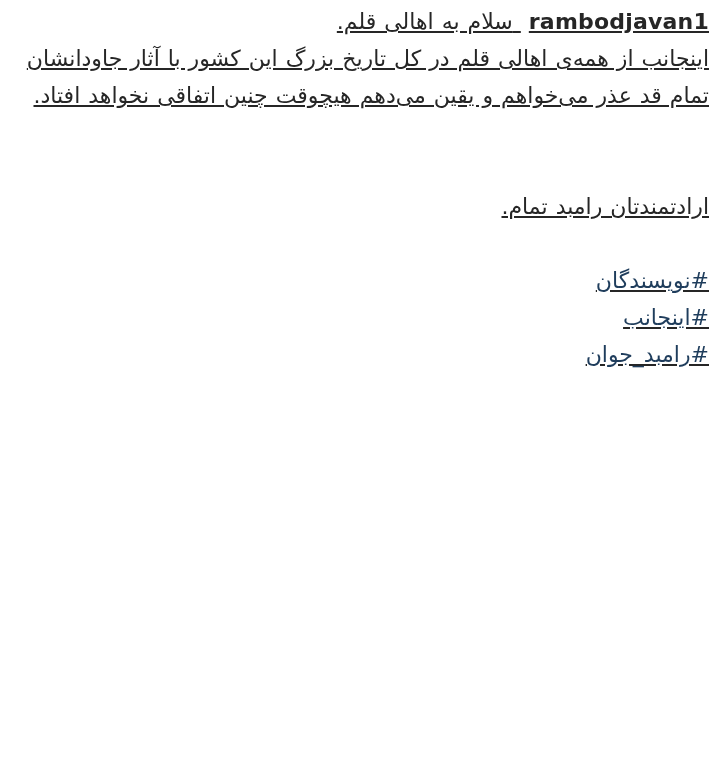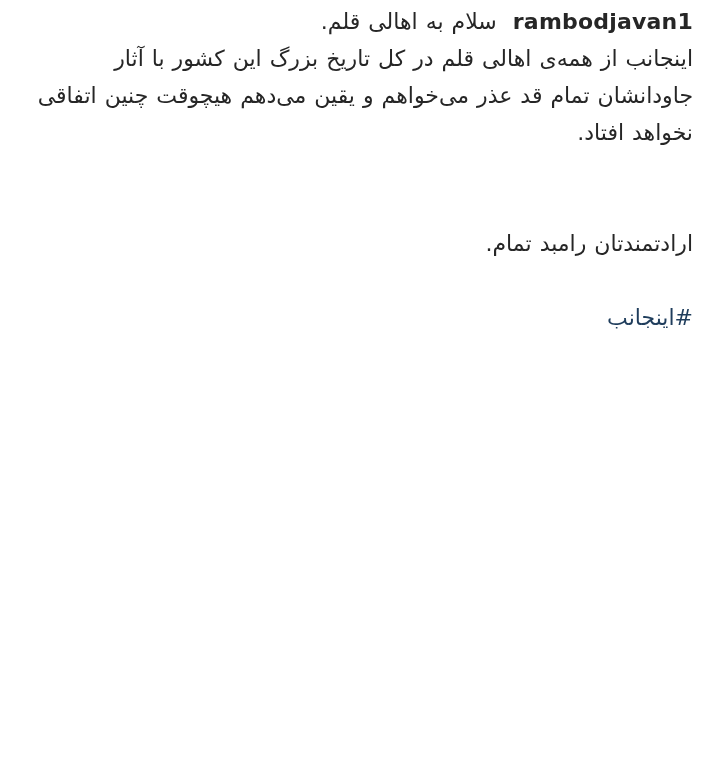--- a/index.html
+++ b/index.html
@@ -8,28 +8,29 @@
     background: #ffffff;
   }
   body {
     width: 717px;
     height: 779px;
     overflow: hidden;
   }
   .caption {
     box-sizing: border-box;
     width: 717px;
-    padding: 3px 24px 0 12px;
+    padding: 3px 8px 0 12px;
     font-family: "DejaVu Sans", sans-serif;
     font-size: 22px;
     line-height: 37px;
     color: #262626;
     direction: rtl;
     text-align: right;
     word-spacing: 1px;
+    text-decoration: underline;
   }
   .caption p { margin: 0; }
   .username {
     font-weight: bold;
     color: #262626;
     unicode-bidi: embed;
     margin-left: 8px;
     cursor: pointer;
     letter-spacing: 0.2px;
   }
@@ -52,14 +53,16 @@
 
   <p class="gap"></p>
 
 
   <p class="gap"></p>
 
   <p class="para">ارادتمندتان رامبد تمام.</p>
 
   <p class="gap"></p>
 
+  <p class="hashtag">#نویسندگان</p>
   <p class="hashtag">#اینجانب</p>
+  <p class="hashtag">#رامبد_جوان</p>
 </div>
 
 </body></html>

